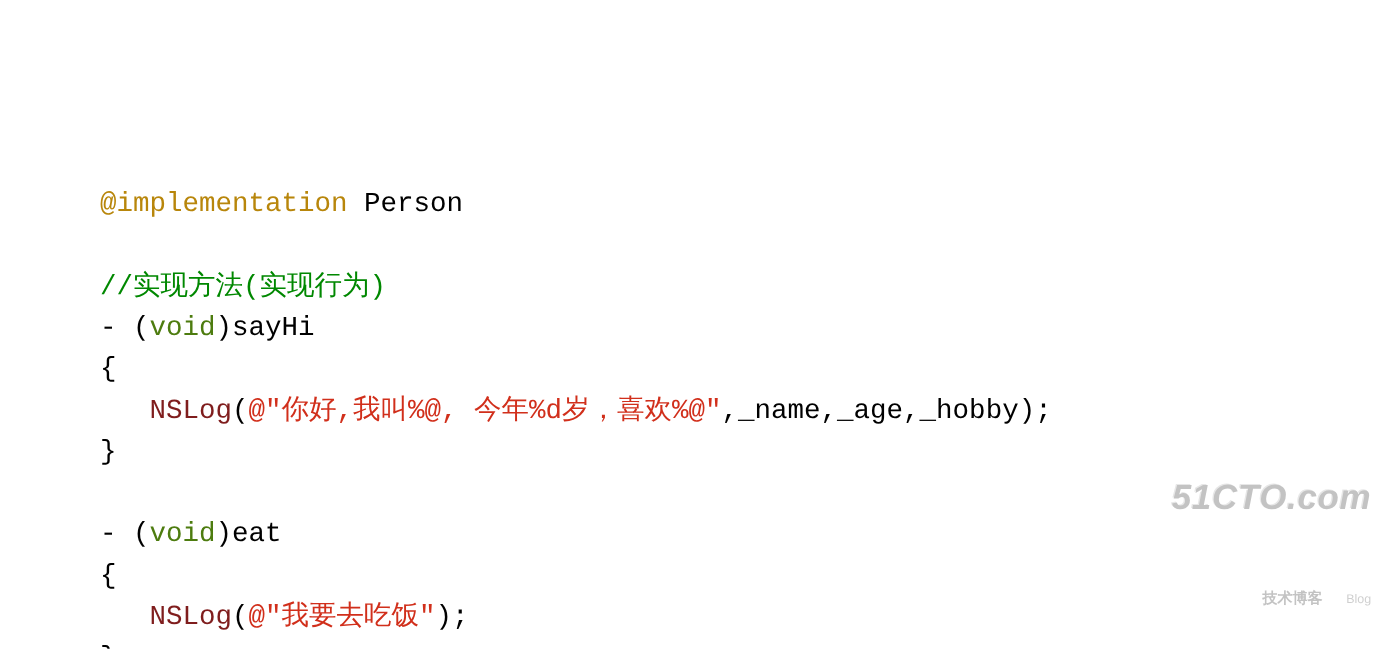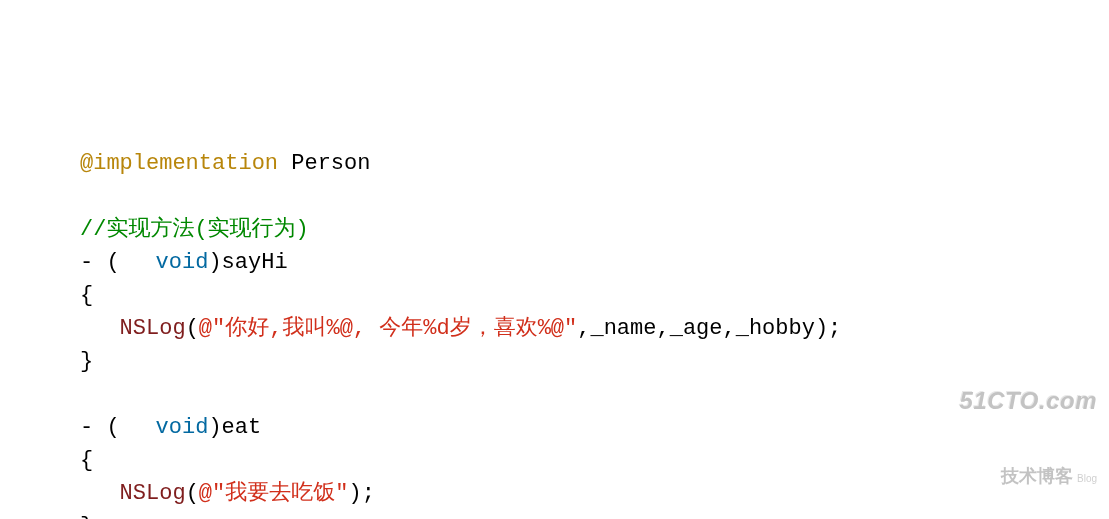--- a/index.html
+++ b/index.html
@@ -15,53 +15,53 @@
       padding: 15px 60px 15px 80px;
       white-space: pre;
       position: relative;
       width: 1109px;
       height: 519px;
       overflow: hidden;
     }
     .directive { color: #b8860b; }
     .classname { color: #000000; text-align: right; }
     .comment { color: #008800; margin-top: 40px; }
-    .type { color: #0369a1; margin-left: 36px; }
+    .type { color: #4d7c0f; }
     .func { color: #7f1d1d; }
     .string { color: #d12f1b; }
     .plain { color: #000000; }
     .code-line {
       display: block;
     }
     .watermark {
       position: absolute;
       right: 12px;
       bottom: 8px;
       text-align: right;
       opacity: 0.35;
       font-family: Arial, sans-serif;
       line-height: 1.1;
     }
     .watermark .wm-top {
-      font-size: 24px;
+      font-size: 28px;
       font-weight: 900;
       color: #555;
       letter-spacing: 0.5px;
       text-shadow: 1px 1px 0 #fff, -1px -1px 0 #bbb;
       font-style: italic;
     }
     .watermark .wm-bottom {
-      font-size: 18px;
+      font-size: 12px;
       color: #555;
       font-weight: bold;
     }
     .watermark .wm-blog {
       font-size: 10px;
       color: #777;
-      margin-left: 4px;
+      margin-left: 19px;
     }
   </style>
 </head>
 <body>
 
 
 
 <div class="code-block"><span class="code-line"><span class="directive">@implementation</span> <span class="classname">Person</span></span><span class="code-line"> </span><span class="code-line"><span class="comment">//实现方法(实现行为)</span></span><span class="code-line"><span class="plain">- (</span><span class="type">void</span><span class="plain">)sayHi</span></span><span class="code-line"><span class="plain">{</span></span><span class="code-line"><span class="plain">   </span><span class="func">NSLog</span><span class="plain">(</span><span class="string">@"你好,我叫%@, 今年%d岁，喜欢%@"</span><span class="plain">,_name,_age,_hobby);</span></span><span class="code-line"><span class="plain">}</span></span><span class="code-line"> </span><span class="code-line"><span class="plain">- (</span><span class="type">void</span><span class="plain">)eat</span></span><span class="code-line"><span class="plain">{</span></span><span class="code-line"><span class="plain">   </span><span class="func">NSLog</span><span class="plain">(</span><span class="string">@"我要去吃饭"</span><span class="plain">);</span></span><span class="code-line"><span class="plain">}</span></span></div>
 
 <div class="watermark">

